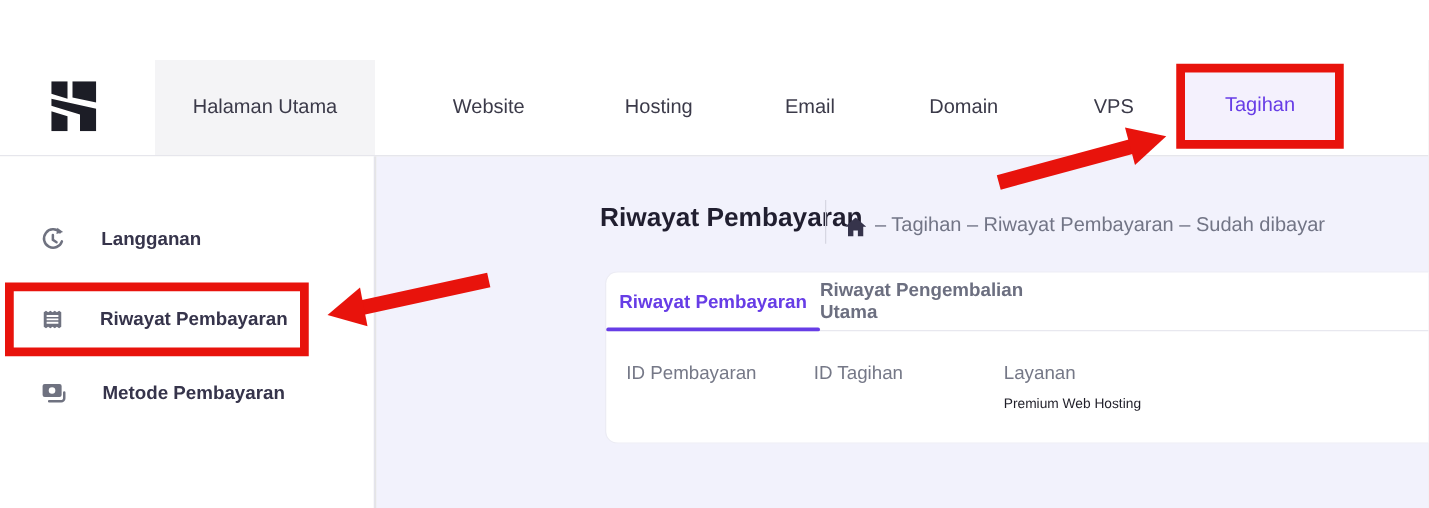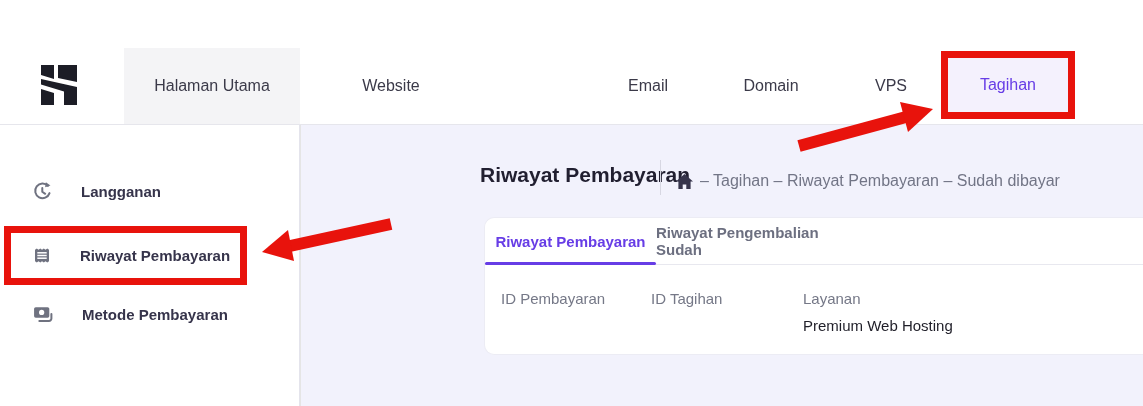--- a/index.html
+++ b/index.html
@@ -38,21 +38,21 @@
   .tab{position:absolute;top:0;height:46px;display:flex;align-items:center;justify-content:center;
     font-size:15px;font-weight:700;cursor:pointer;}
   .tab-active{left:0;width:171px;color:#673de6;}
   .tab-inactive{left:171px;width:204px;color:#6c6f80;}
   .tabs-border{position:absolute;left:0;top:46px;width:100%;height:1px;background:#e8e8ef;}
   .tab-underline{position:absolute;left:0;top:44px;width:171px;height:3px;background:#673de6;border-radius:2px;}
   .thead{position:absolute;left:16px;top:72px;display:flex;}
   .thead .col{font-size:15px;color:#757887;}
   .col1{width:150px;}
   .col2{width:152px;}
-  .tcell-value{position:absolute;left:318px;top:99px;font-size:15px;color:#1f1e28;}
+  .tcell-value{position:absolute;left:318px;top:99px;font-size:11px;color:#1f1e28;}
   
   .anno{pointer-events:none;}
   .anno-box{position:absolute;border:7px solid #e8130c;box-sizing:border-box;z-index:10;}
   .anno-box-nav{left:941px;top:3px;width:134px;height:68px;}
   .anno-box-side{left:4px;top:178px;width:243px;height:59px;}
   .anno-arrows{position:absolute;left:0;top:0;width:1143px;height:406px;z-index:11;}
 </style>
 </head>
 <body>
 
@@ -65,20 +65,23 @@
         <polygon points="17,0 36,0 36,17 17,13"></polygon>
         <polygon points="0,14 36,22 36,40 23,40 23,26.5 0,19.5"></polygon>
         <polygon points="0,24 13,28 13,40 0,40"></polygon>
       </g>
     </svg>
     <div class="nav-item nav-halaman">
       <span>Halaman Utama</span>
     </div>
     <div class="nav-item nav-website">
       <span>Website</span>
+    </div>
+    <div class="nav-item nav-hosting">
+      <span>Hosting</span>
     </div>
     <div class="nav-item nav-email">
       <span>Email</span>
     </div>
     <div class="nav-item nav-domain">
       <span>Domain</span>
     </div>
     <div class="nav-item nav-vps">
       <span>VPS</span>
     </div>
@@ -129,21 +132,21 @@
       <path fill="#36344b" d="M8.5 0 L17 7.4 H14.6 V15 H10.3 V10.4 H6.7 V15 H2.4 V7.4 H0 Z"></path>
     </svg>
     <span class="path">– Tagihan – Riwayat Pembayaran – Sudah dibayar</span>
   </div>
 
   <div class="card">
     <div class="tab tab-active">
       <span>Riwayat Pembayaran</span>
     </div>
     <div class="tab tab-inactive">
-      <span>Riwayat Pengembalian Sudah</span>
+      <span>Riwayat Pengembalian Utama</span>
     </div>
     <div class="tabs-border"></div>
     <div class="tab-underline"></div>
 
     <div class="thead">
       <span class="col col1">ID Pembayaran</span>
       <span class="col col2">ID Tagihan</span>
       <span class="col">Layanan</span>
     </div>
 

